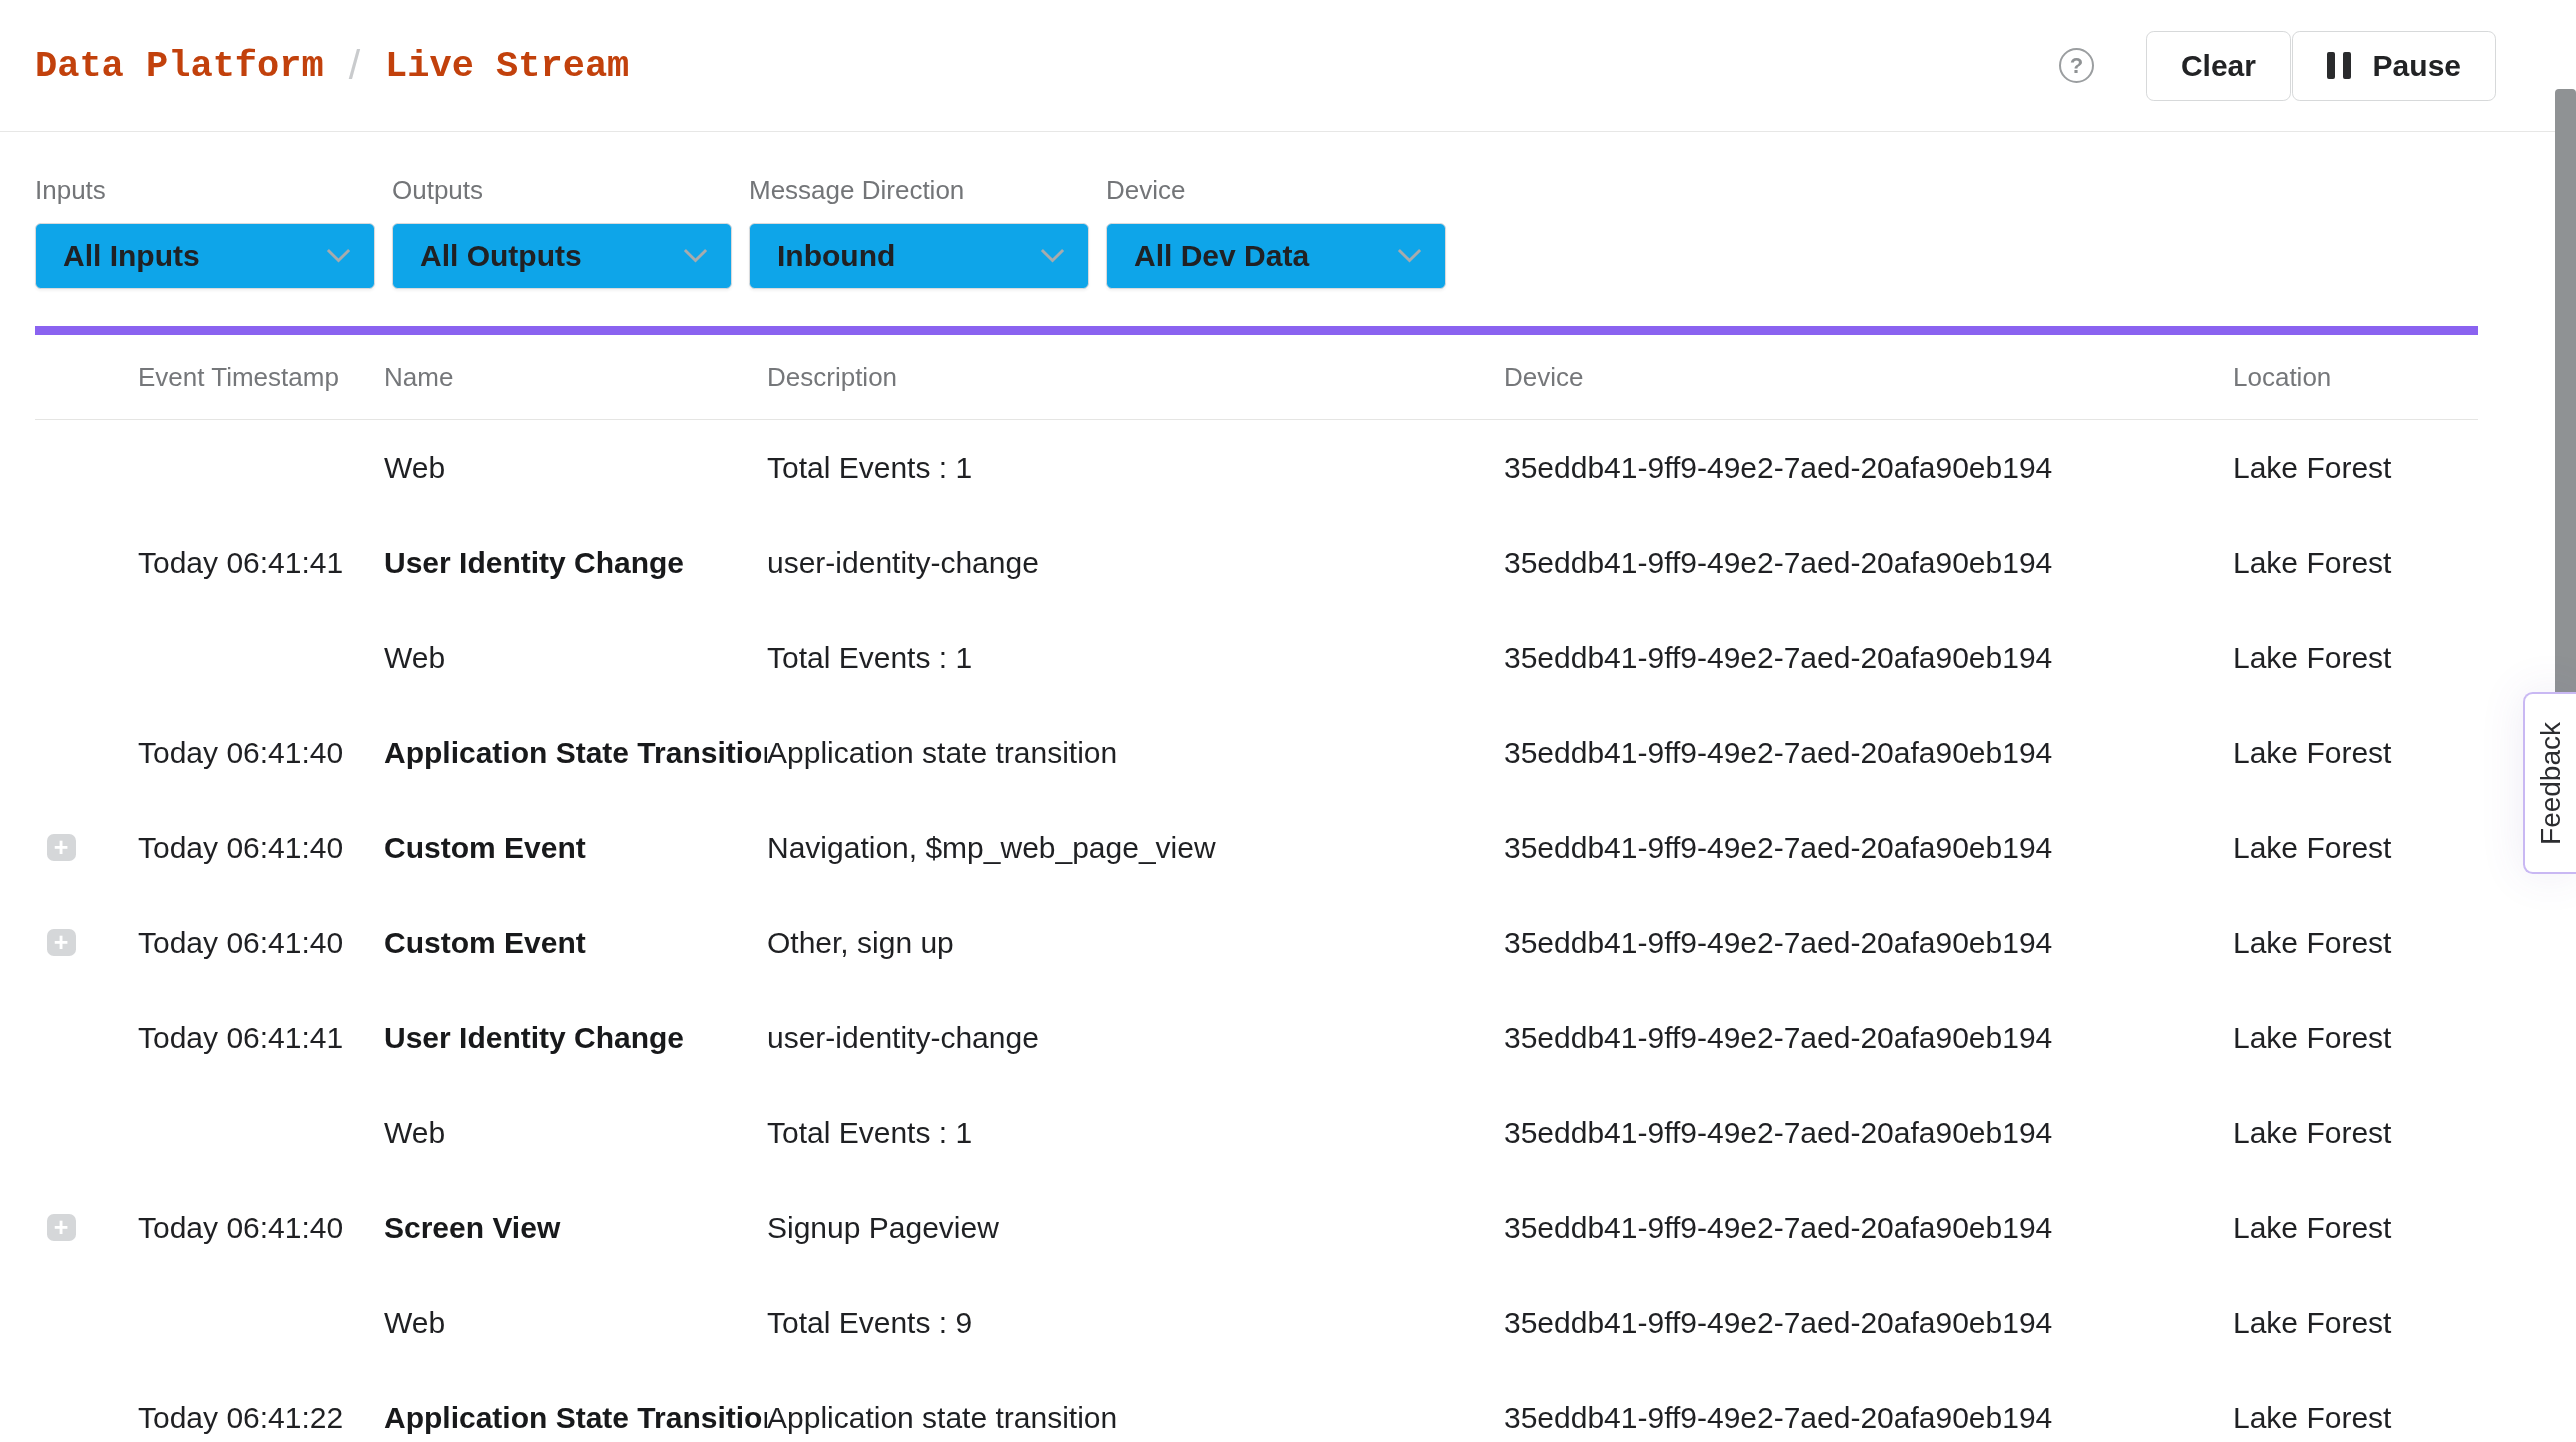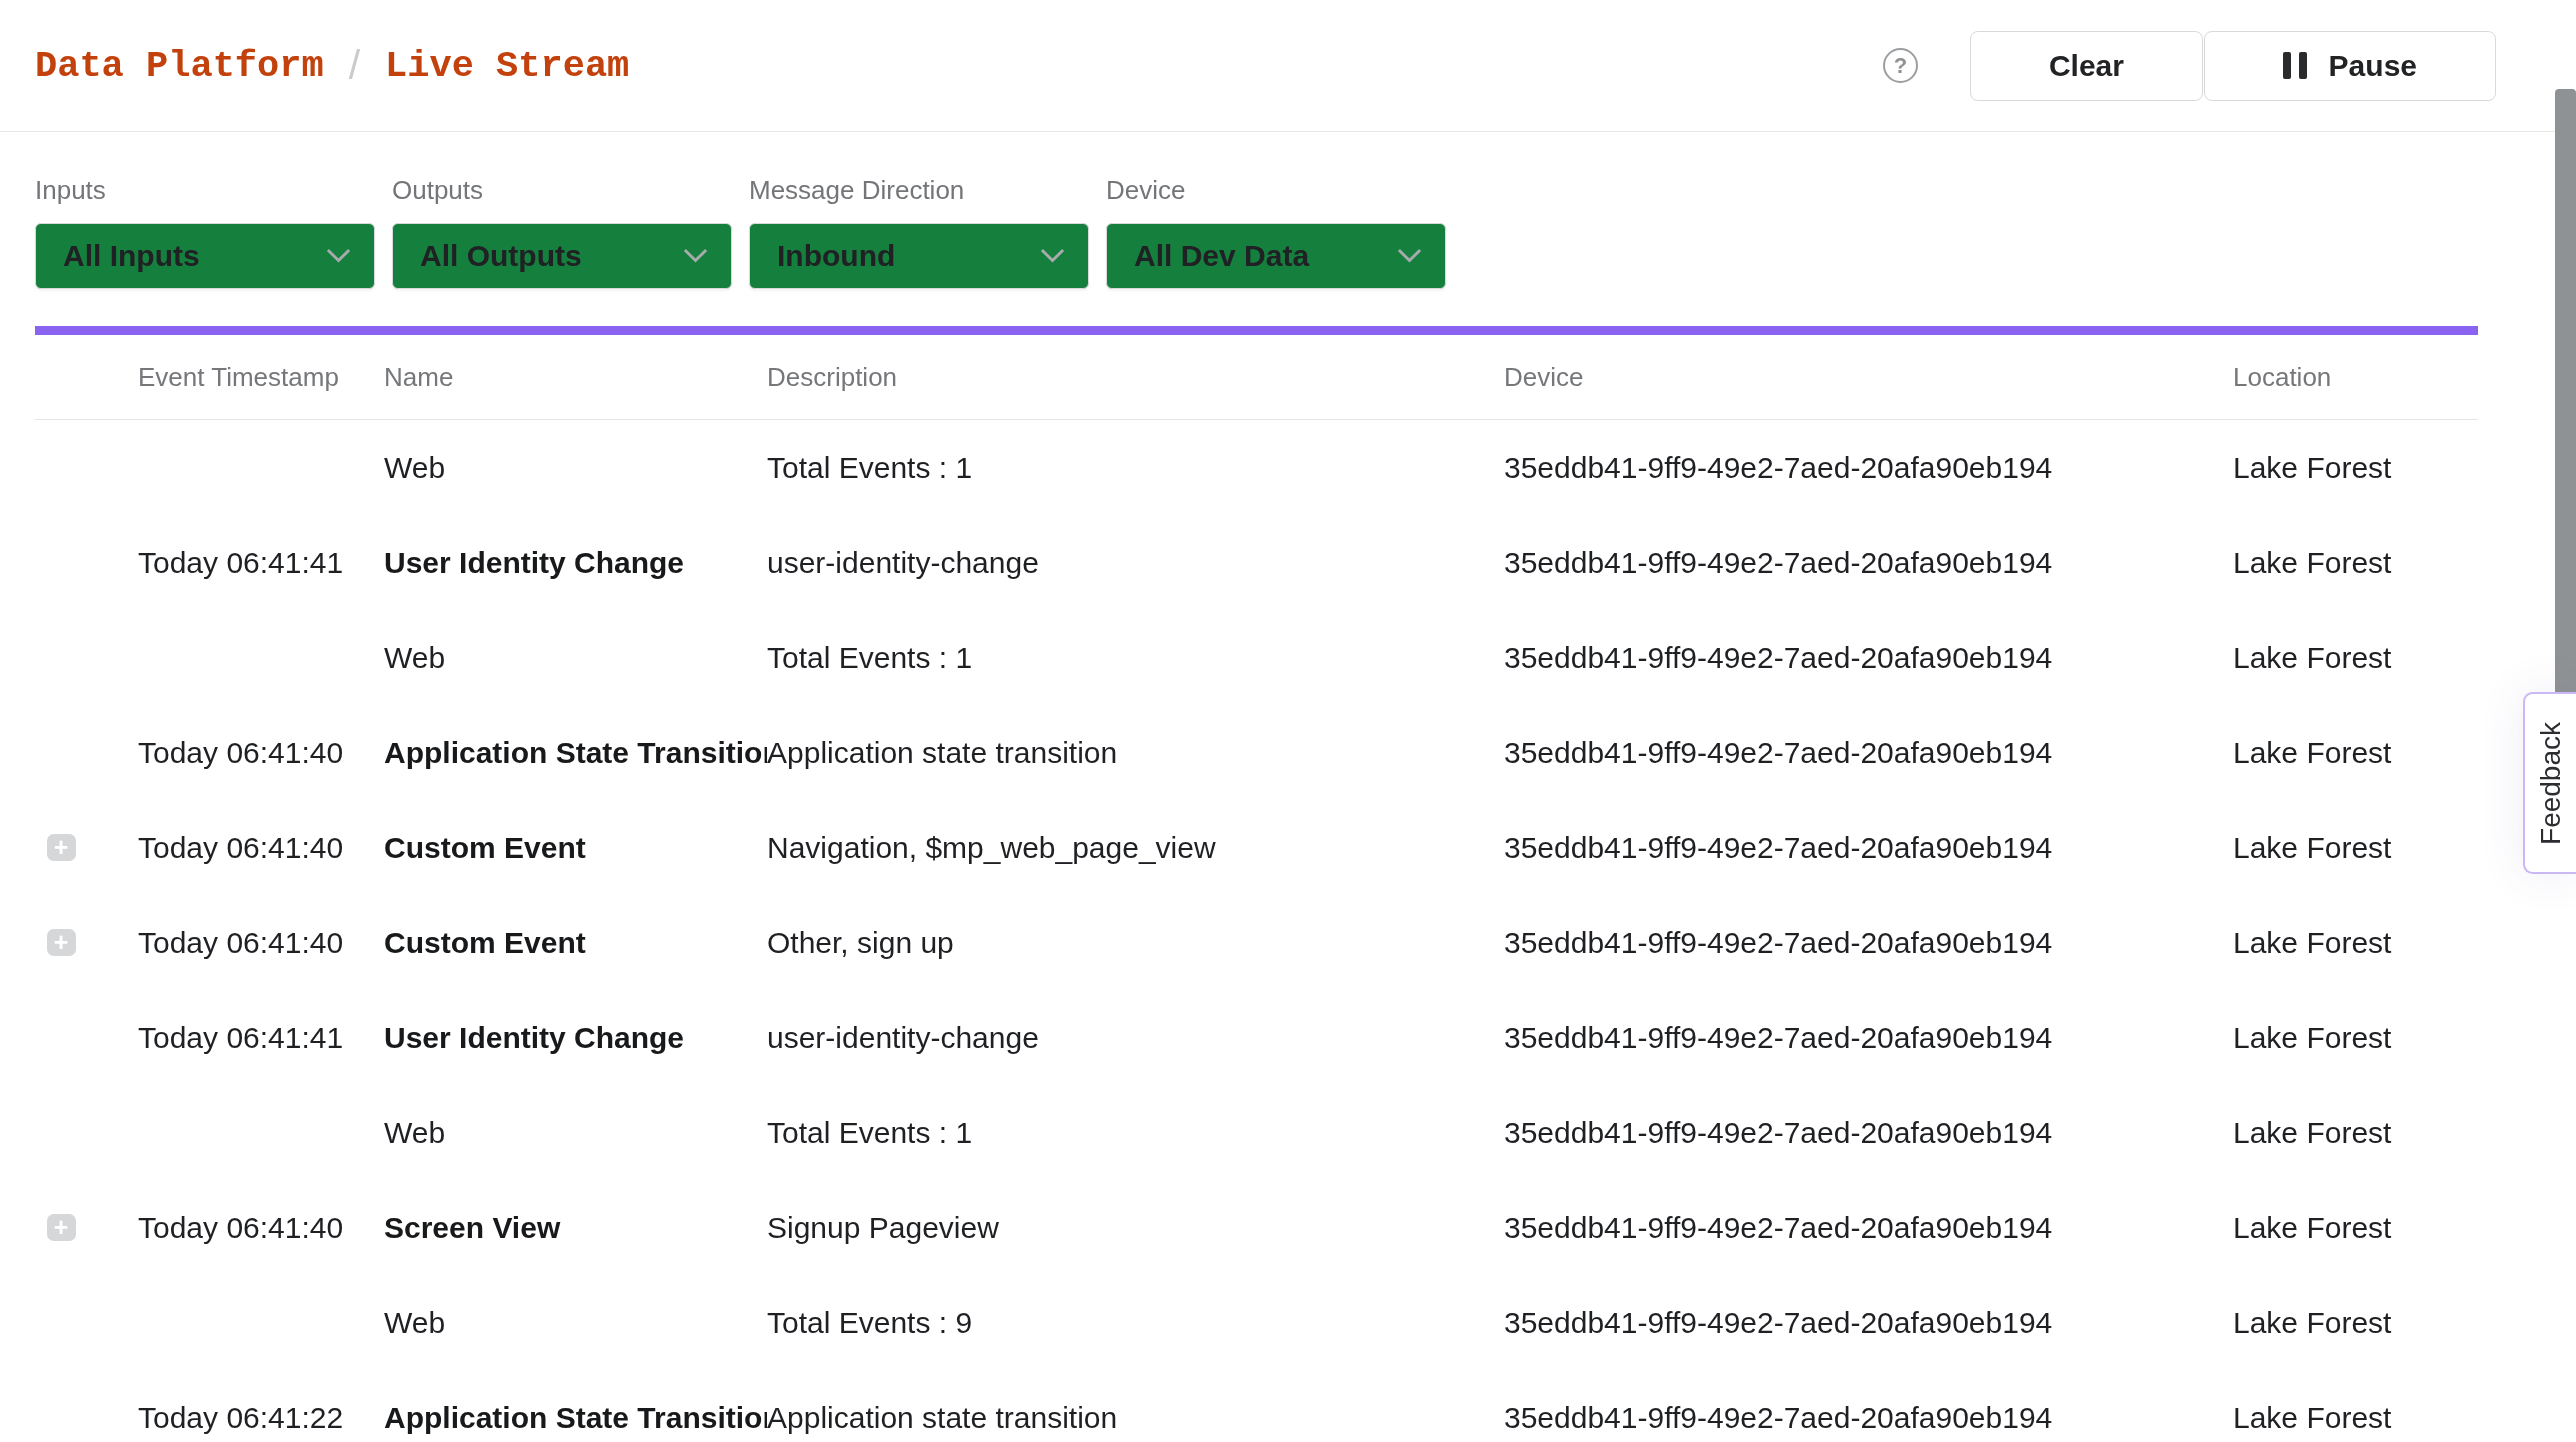--- a/index.html
+++ b/index.html
@@ -39,40 +39,40 @@
     cursor: pointer;
   }
   .btn {
     height: 70px;
     background: #ffffff;
     border: 1.9px solid #d7d9da;
     border-radius: 7.8px;
     font-family: inherit;
     font-size: 30px; font-weight: 700; color: #222325;
     display: inline-flex; align-items: center; justify-content: center;
-    padding: 0 78px;
+    padding: 0 34px;
     cursor: pointer;
   }
   .btn + .btn { margin-left: 1px; }
   .pause-glyph { display: inline-flex; gap: 8.7px; margin-right: 21.4px; }
   .pause-glyph i { display: block; width: 7.8px; height: 27px; background: #2a2b2d; border-radius: 1.9px; }
 
   
   .filters {
     display: flex;
     gap: 17px;
     padding: 43px 0 0 35px;
   }
   .filter { width: 340px; }
   .filter-label { font-size: 26px; color: #737578; margin-bottom: 16.5px; }
   .select {
     height: 66px;
     border: 1.9px solid #d8dadc;
     border-radius: 5.8px;
-    background: #15803d;
+    background: #0ea5e9;
     box-shadow: 0 1.9px 2.9px rgba(0,0,0,0.05);
     display: flex; align-items: center; justify-content: space-between;
     padding: 0 23px 0 27px;
     font-size: 30px; font-weight: 700; color: #202124;
     cursor: pointer;
   }
   .chev { flex: 0 0 auto; }
 
   
   .accent-bar {

